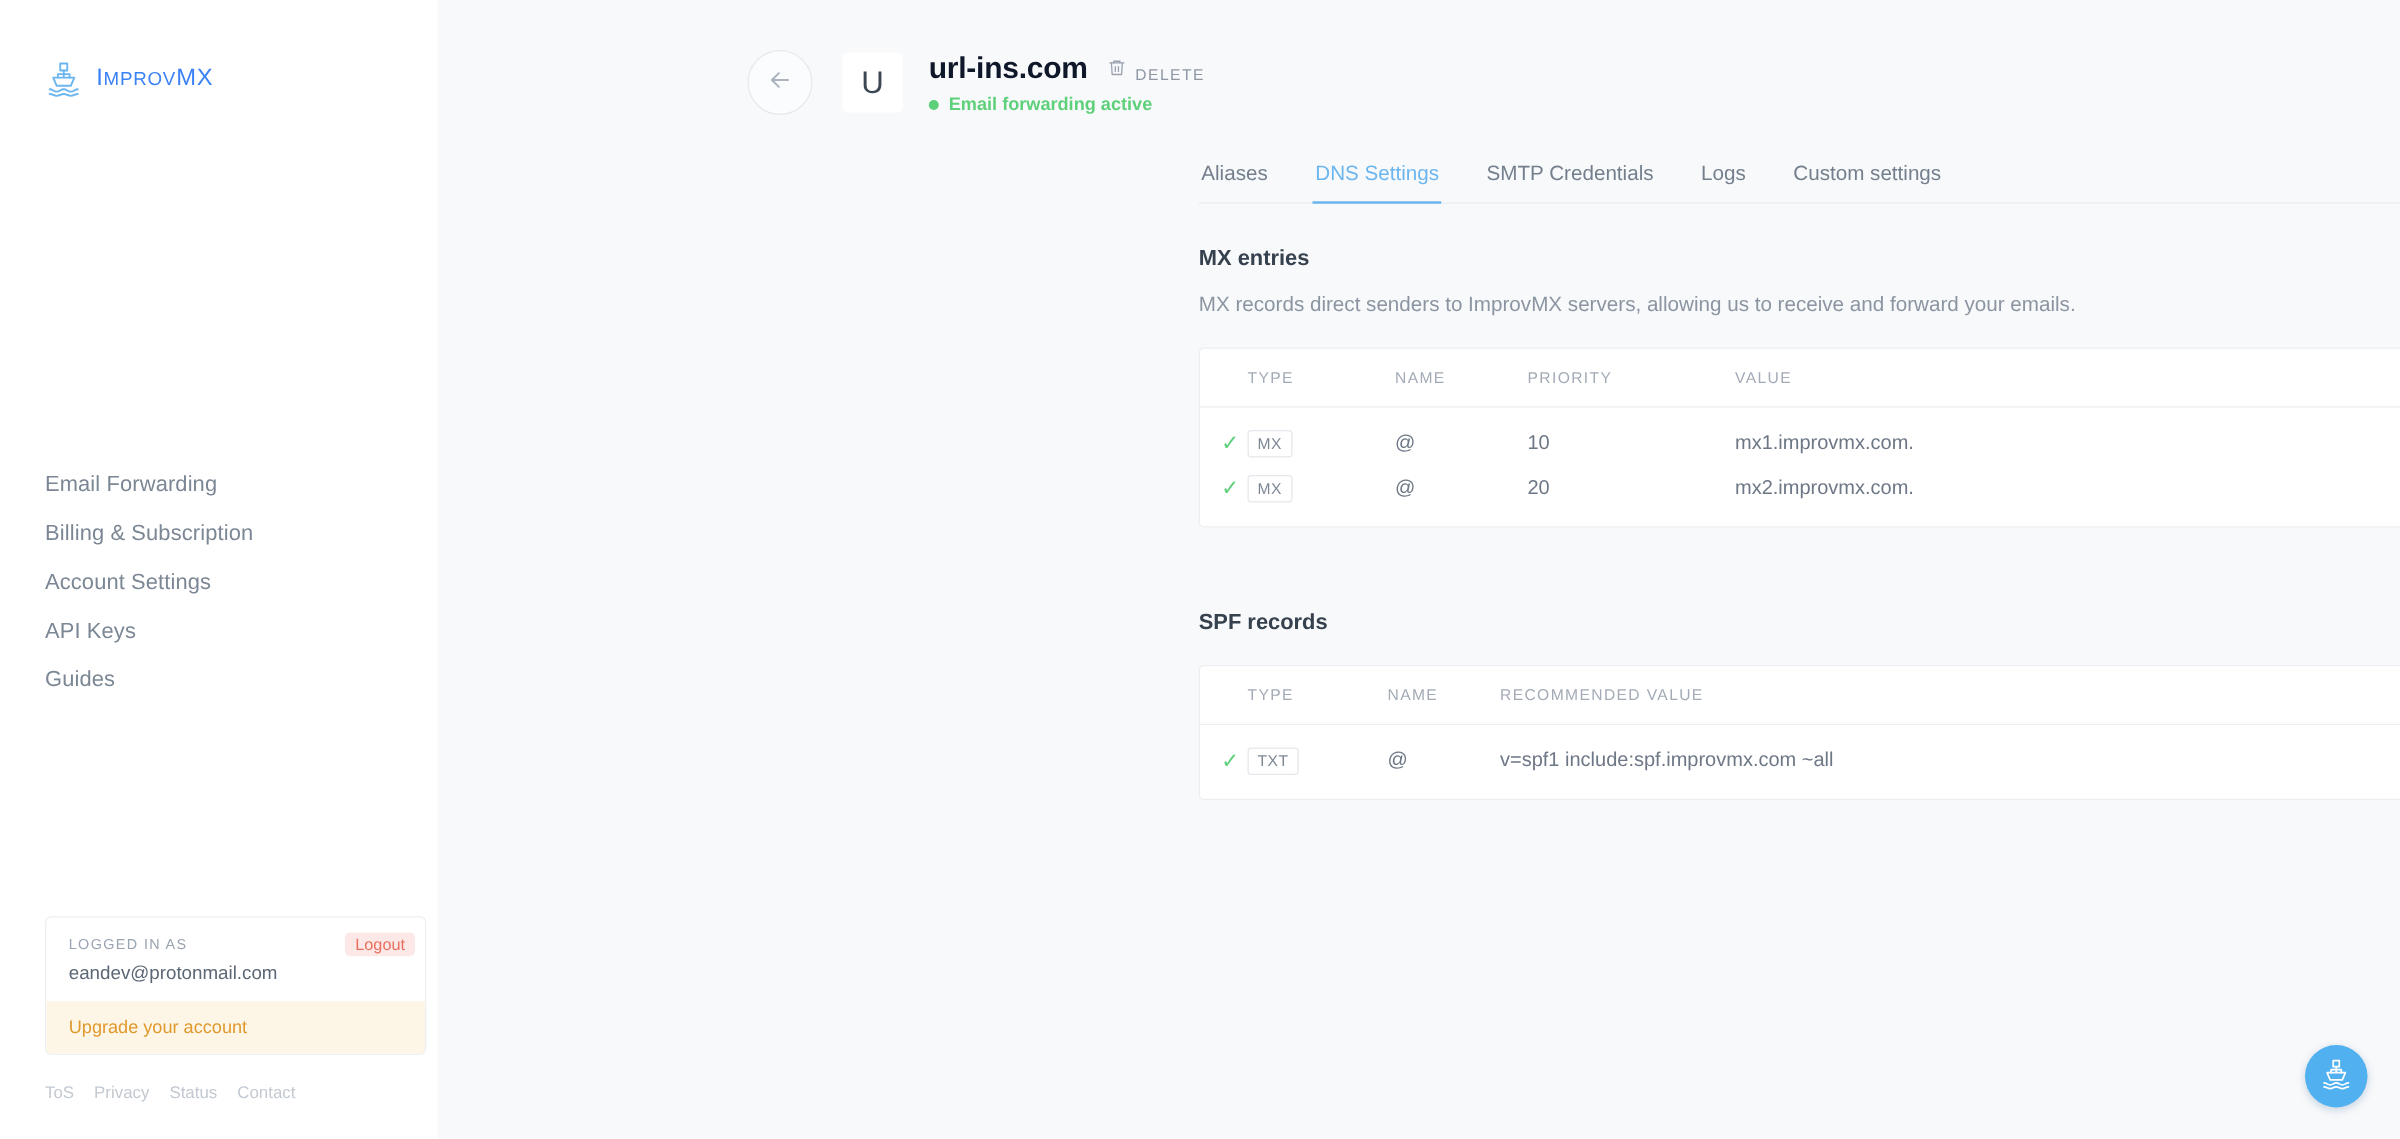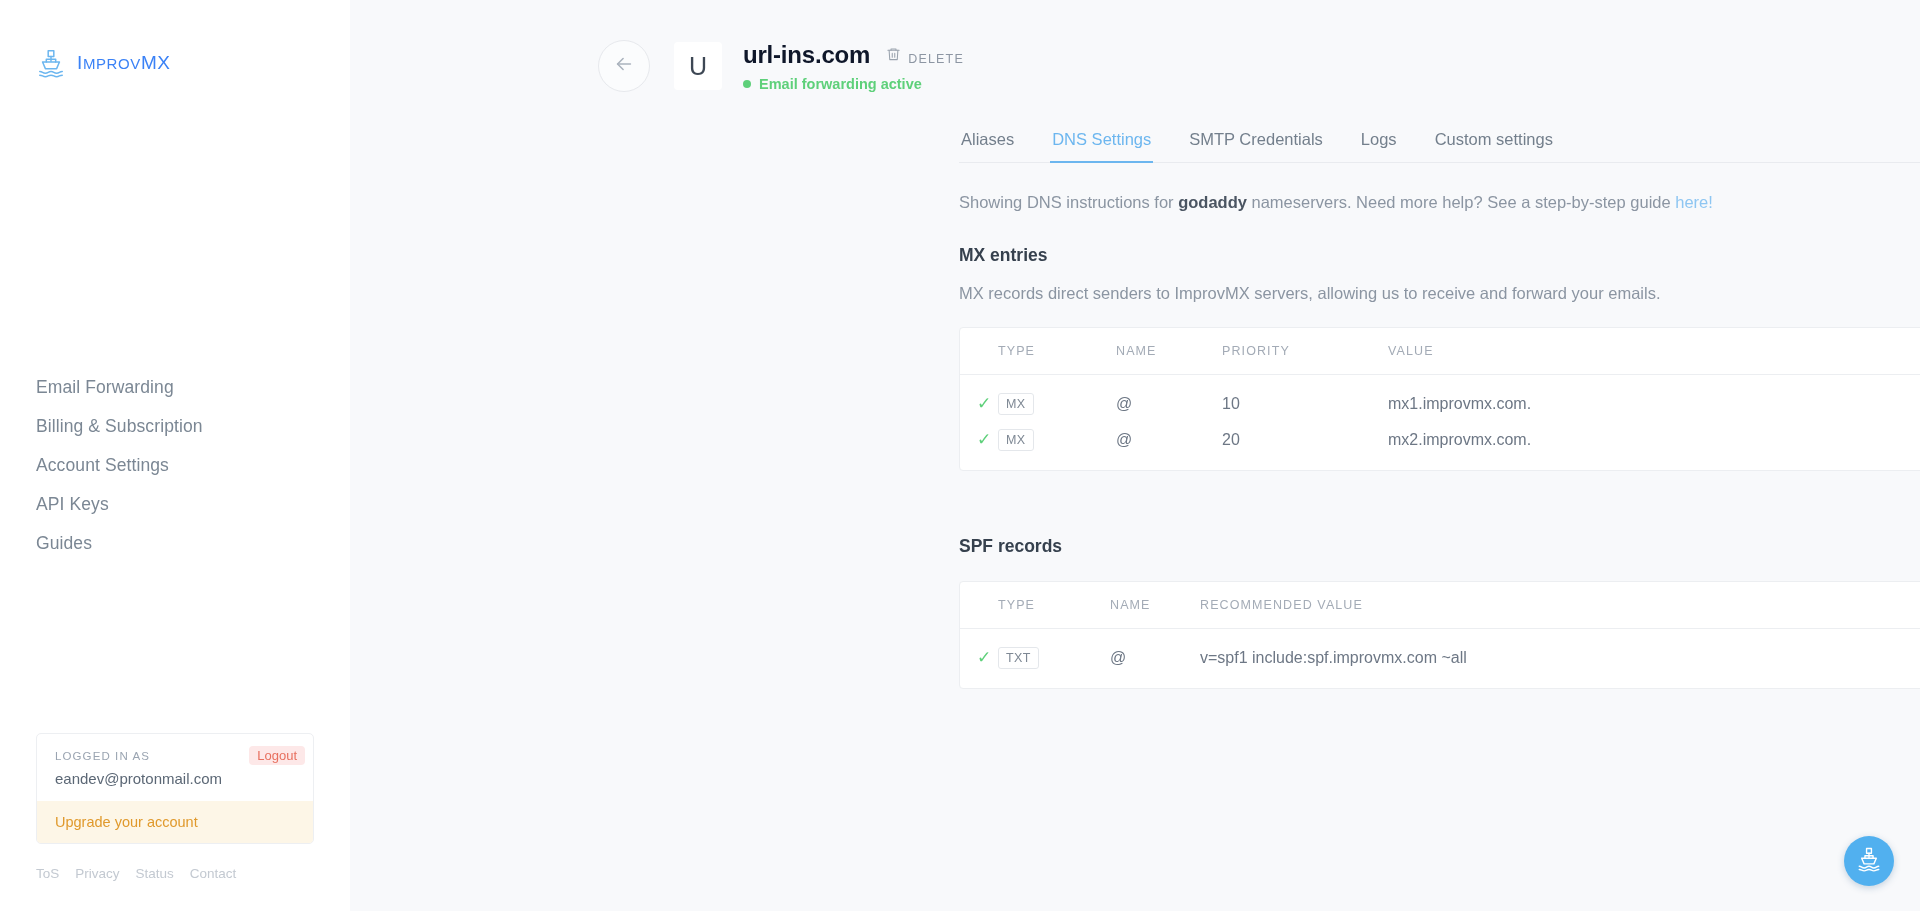--- a/index.html
+++ b/index.html
@@ -56,21 +56,21 @@
 
   .sidebar-bottom {
     margin-top: auto;
     padding: 0 36px 0 36px;
   }
   .account-card {
     border: 1px solid #edeff2;
     border-radius: 5px;
     overflow: hidden;
     background: #fff;
-    width: 278px;
+    width: 305px;
   }
   .account-top {
     padding: 16px 18px 14px 18px;
     position: relative;
   }
   .logged-label {
     font-size: 11.5px;
     letter-spacing: 1.1px;
     color: #9aa4b1;
     text-transform: uppercase;
@@ -397,23 +397,20 @@
       <div class="tabs-wrap">
         <div class="tabs-inner">
           <div class="tab"><span>Aliases</span></div>
           <div class="tab active"><span>DNS Settings</span></div>
           <div class="tab"><span>SMTP Credentials</span></div>
           <div class="tab"><span>Logs</span></div>
           <div class="tab"><span>Custom settings</span></div>
         </div>
       </div>
 
-      <div class="notice">
-        <span>Showing DNS instructions for </span><b>godaddy</b><span> nameservers. Need more help? See a step-by-step guide </span><a>here!</a>
-      </div>
 
       <section class="section section-mx">
         <div class="section-title">MX entries</div>
         <div class="section-desc">MX records direct senders to ImprovMX servers, allowing us to receive and forward your emails.</div>
 
         <div class="table">
           <div class="thead">
             <div class="c-check"></div>
             <div class="th c-type">TYPE</div>
             <div class="th c-name">NAME</div>

